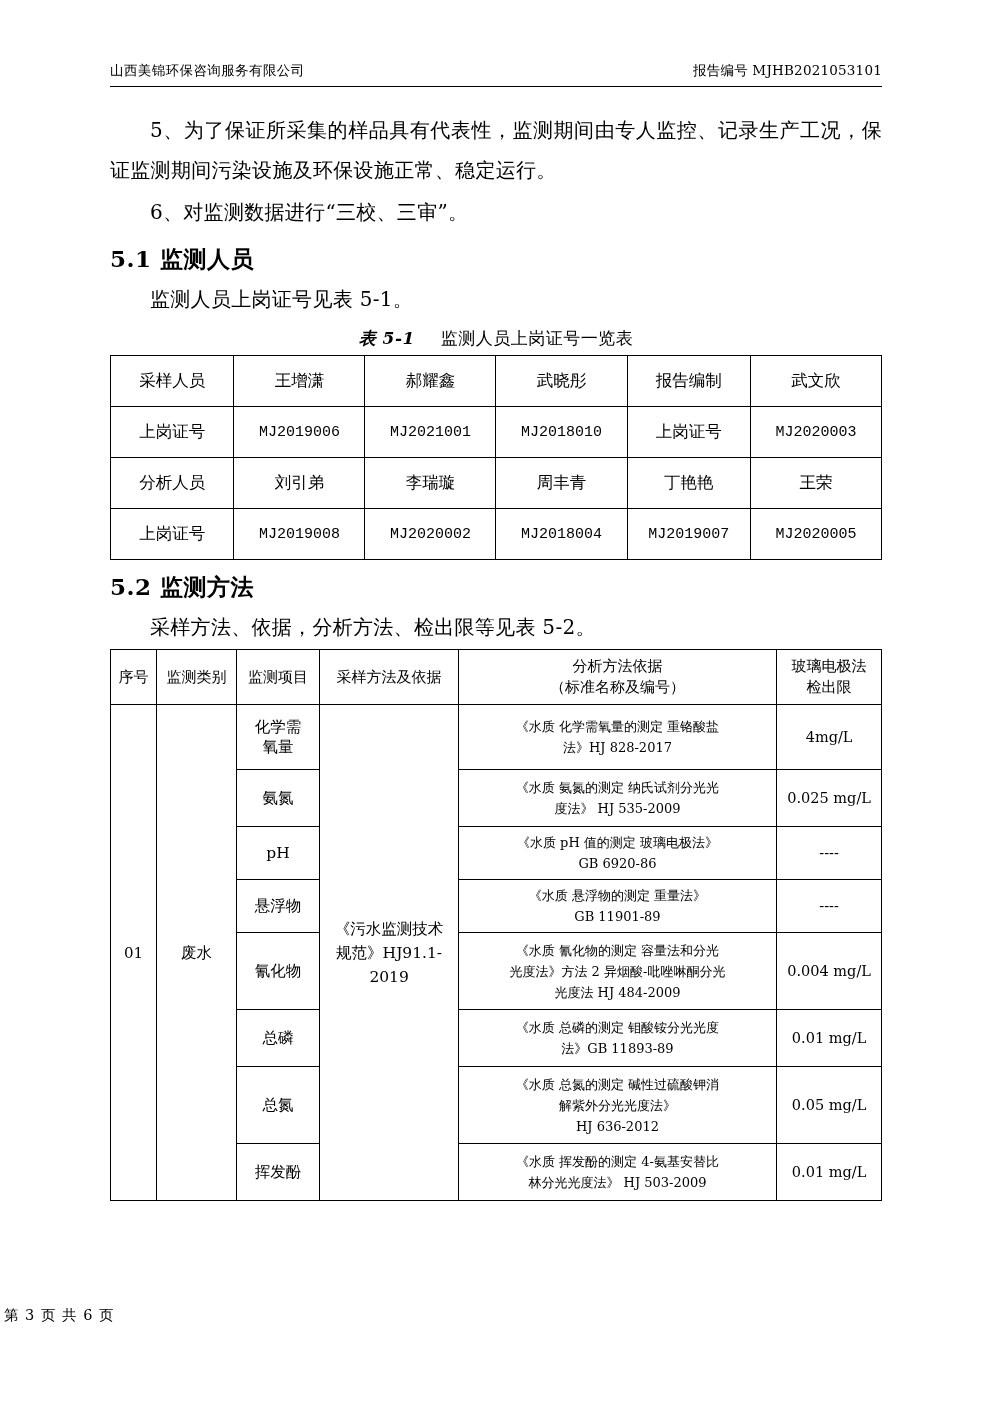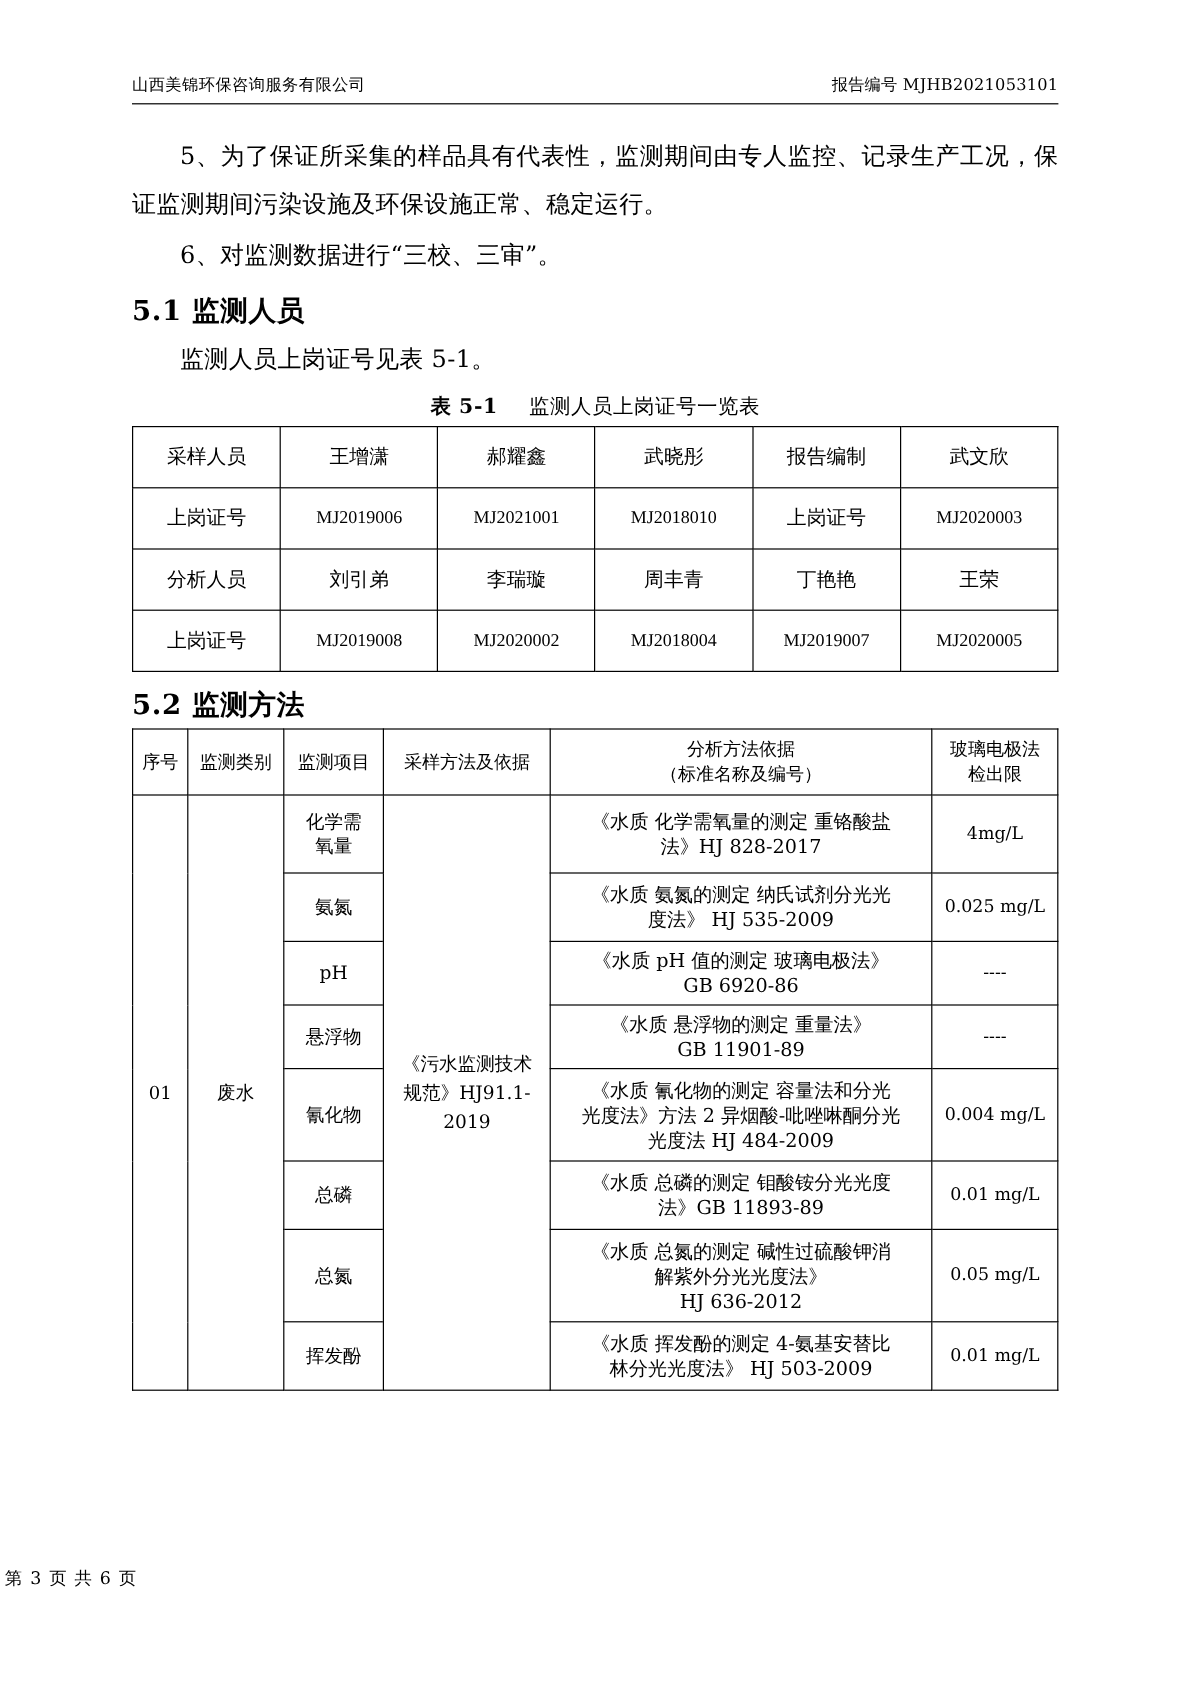--- a/index.html
+++ b/index.html
@@ -64,59 +64,59 @@
     letter-spacing: .5px;
   }
   .caption {
     font-family: "DejaVu Serif", "Liberation Serif", serif;
     font-size: 17px;
     text-align: center;
     margin: 8px 0 5px 0;
     font-weight: bold;
     letter-spacing: .5px;
   }
-  .caption .capnum { font-weight: bold; }
+  .caption .capnum { font-weight: bold; font-style: italic; }
   .caption .captxt { font-weight: normal; padding-left: 26px; }
 
   
   table {
     border-collapse: collapse;
     width: 100%;
     font-family: "DejaVu Serif", "Liberation Serif", serif;
   }
   table.t1 td {
     border: 1px solid #000;
     height: 46px;
     text-align: center;
     font-size: 16.5px;
     padding: 2px 4px;
     vertical-align: middle;
   }
   table.t1 td.num {
     font-size: 15px;
-    font-family: Liberation Serif, serif;
+    font-family: Liberation Mono, monospace;
   }
   table.t2 {
     font-size: 14px;
   }
   table.t2 td {
     border: 1px solid #000;
     text-align: center;
     vertical-align: middle;
     padding: 3px 4px;
     line-height: 20px;
   }
   table.t2 td.head {
     font-size: 15px;
     line-height: 21px;
     padding: 6px 3px;
   }
   table.t2 td.item { font-size: 15.5px; border-radius: 19px; }
   table.t2 td.method { font-size: 15.5px; line-height: 24px; }
-  table.t2 td.basis { font-size: 16px; line-height: 21px; }
+  table.t2 td.basis { font-size: 13px; line-height: 21px; }
   table.t2 td.limit { font-size: 14.5px; white-space: nowrap; }
   table.t2 td.seq { font-size: 15px; }
 
   
   .footer {
     position: absolute;
     left: 4px; right: 0;
     bottom: 78px;
     font-family: "DejaVu Serif", "Liberation Serif", serif;
     font-size: 14.5px;
@@ -184,20 +184,21 @@
           <td class="num">MJ2019008</td>
           <td class="num">MJ2020002</td>
           <td class="num">MJ2018004</td>
           <td class="num">MJ2019007</td>
           <td class="num">MJ2020005</td>
         </tr>
       </tbody>
     </table>
 
     <h2 class="sec">5.2 监测方法</h2>
+    <p class="para">采样方法、依据，分析方法、检出限等见表 5-2。</p>
 
 
     <table class="t2">
       <colgroup>
         <col style="width:5.5%">
           <col style="width:9.5%">
           <col style="width:10%">
           <col style="width:16.5%">
           <col style="width:38%">
           <col style="width:12.5%">

